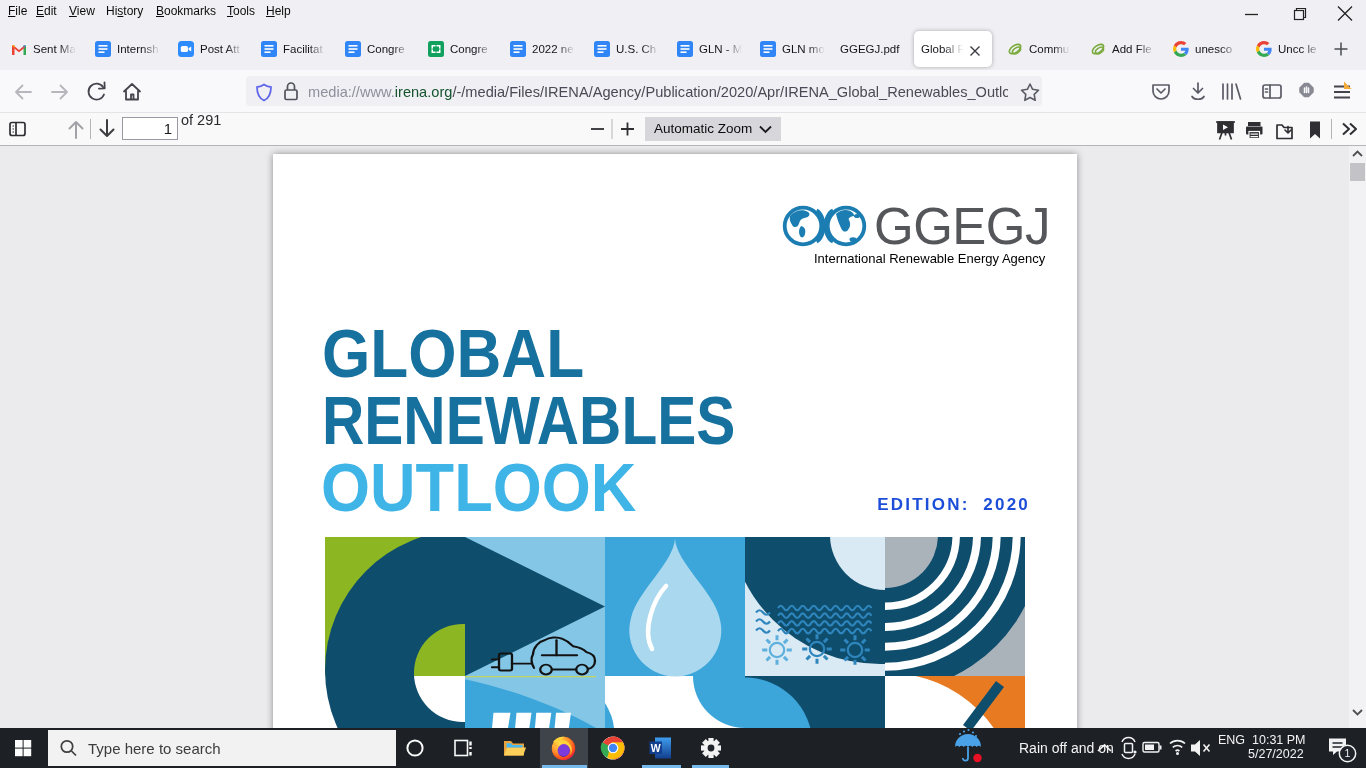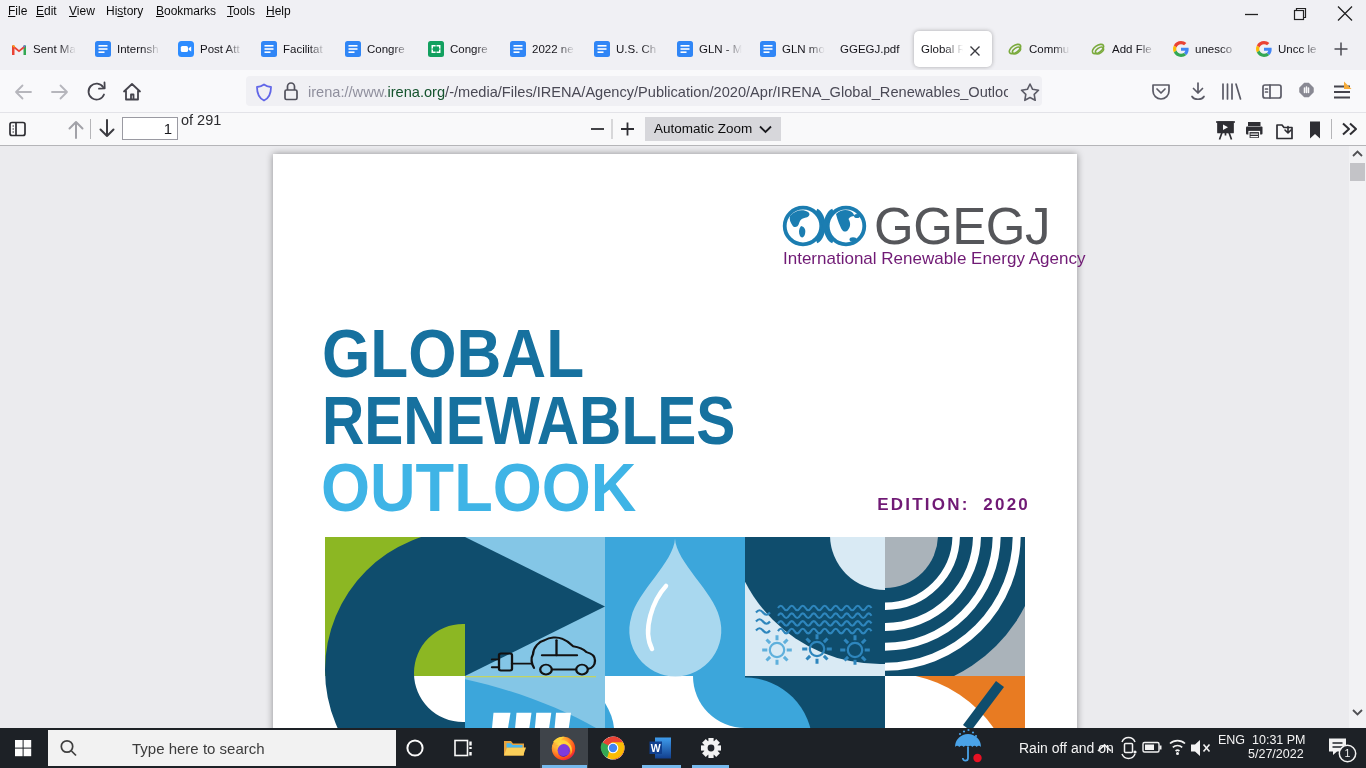--- a/index.html
+++ b/index.html
@@ -152,21 +152,21 @@
     <div class="tabfade" style="left:1221px"></div>
   <div class="tabtitle" style="left:1278px">Uncc le</div>
     <div class="tabfade" style="left:1304px"></div>
   <svg class="abs" style="left:1332px;top:40px" width="18" height="18">
       <path d="M9,2.5 V15.5 M2.5,9 H15.5" stroke="#4a4a52" stroke-width="1.5"></path>
     </svg>
 </div>
 
 <div class="abs" id="navbar"></div>
 <div class="abs" id="urlbar"></div>
-<div class="abs" id="urltext"><span style="color:#8f8f9d">irena://www.</span><span style="color:#14532d">irena.org</span><span style="color:#4a4955">/-/media/Files/IRENA/Agency/Publication/2020/Apr/IRENA_Global_Renewables_Outlook_2020.</span></div>
+<div class="abs" id="urltext"><span style="color:#8f8f9d">media://www.</span><span style="color:#14532d">irena.org</span><span style="color:#4a4955">/-/media/Files/IRENA/Agency/Publication/2020/Apr/IRENA_Global_Renewables_Outlook_2020.</span></div>
 <svg class="abs" id="navicons" style="left:0;top:70px" width="1366" height="43" viewBox="0 0 1366 43">
   <g stroke="#b6b6bc" stroke-width="1.8" fill="none" stroke-linecap="round" stroke-linejoin="round">
     <path d="M31,22 H16 M22.5,15.5 L16,22 L22.5,28.5"></path>
     <path d="M52,22 H67 M60.5,15.5 L67,22 L60.5,28.5"></path>
   </g>
   <g stroke="#45444d" stroke-width="1.8" fill="none" stroke-linecap="round" stroke-linejoin="round">
     <path d="M103.2,17.2 A8,8 0 1 0 104,24.5"></path>
     <path d="M104.5,12.5 L104.7,18.3 L99,18.6" fill="none"></path>
     <path d="M124,21.5 L132,14 L140,21.5 M126,20.5 V29.5 H138 V20.5 M131,29.5 v-5 h2.5 v5"></path>
   </g>
@@ -255,25 +255,25 @@
     <circle cx="67" cy="25" r="18.3" fill="#fff" stroke="#1b7db1" stroke-width="3.8"></circle>
     <path d="M11,15 c5,-6 13,-7 18,-4 c3,2 1,5 -2,5.5 c-5,1 -6,3 -7,6 c-1,4 -5,4.5 -6.5,2 c-2,-3 -3.5,-6 -2.5,-9.5 z" fill="#1b7db1"></path>
     <path d="M22,25 c4,1 5,4 4,8 c-0.8,3.5 -3.5,4.5 -5,2 c-1.5,-3 -1.5,-7 1,-10 z" fill="#1b7db1"></path>
     <path d="M57,13 c5,-5 13,-5 17,-1 l1.5,3 c-2.5,0 -5,1 -6,3 c2.5,4 2,8 -0.5,11 c-2,2.5 -5,2 -6.5,-1 c-1.5,-3.5 -3.5,-7 -5.5,-15 z" fill="#1b7db1"></path>
     <ellipse cx="78" cy="15" rx="3" ry="2" fill="#1b7db1"></ellipse>
     <ellipse cx="74" cy="38.5" rx="3.5" ry="2.2" fill="#1b7db1"></ellipse>
     <path d="M37.5,9.5 C46.5,13.5 44.5,36.5 54,40.5" fill="none" stroke="#1b7db1" stroke-width="4"></path>
     <path d="M54,9.5 C44.5,13.5 46.5,36.5 37.5,40.5" fill="none" stroke="#1b7db1" stroke-width="4"></path>
   </svg>
   <div class="abs" style="left:874px;top:200.7px;font-size:51px;line-height:51px;letter-spacing:-0.5px;color:#55565a;">GGEGJ</div>
-  <div class="abs" style="left:783px;top:252px;font-size:17px;line-height:13.8px;color:#701a75;white-space:nowrap;">International Renewable Energy Agency</div>
+  <div class="abs" style="left:814px;top:252px;font-size:13px;line-height:13.8px;color:#000000;white-space:nowrap;">International Renewable Energy Agency</div>
   <div class="abs t1" style="left:322px;top:319px;font-size:68px;line-height:68px;transform:scaleX(0.913);transform-origin:left;">GLOBAL</div>
   <div class="abs t1" style="left:322px;top:386px;font-size:68px;line-height:68px;transform:scaleX(0.8614);transform-origin:left;">RENEWABLES</div>
   <div class="abs" style="left:321px;top:452.5px;font-size:68px;line-height:68px;font-weight:bold;color:#3fb4e6;transform:scaleX(0.9276);transform-origin:left;">OUTLOOK</div>
-  <div class="abs" style="left:804px;top:495px;width:226px;text-align:right;font-size:17px;font-weight:bold;letter-spacing:2.2px;color:#701a75;">EDITION:&nbsp; 2020</div>
+  <div class="abs" style="left:804px;top:495px;width:226px;text-align:right;font-size:17px;font-weight:bold;letter-spacing:2.2px;color:#1d4ed8;">EDITION:&nbsp; 2020</div>
   <svg class="abs" style="left:325px;top:537px" width="700" height="191" viewBox="0 0 700 191">
     <defs>
       <clipPath id="cc1">
           <rect x="0" y="0" width="140" height="191"></rect>
         </clipPath>
       <clipPath id="ct14">
           <rect x="420" y="0" width="140" height="139"></rect>
         </clipPath>
       <clipPath id="ct15">
           <rect x="560" y="0" width="140" height="139"></rect>
@@ -489,19 +489,19 @@
       <path d="M1203.5,16.5 l6,7 M1209.5,16.5 l-6,7" stroke="#f2f2f2" stroke-width="1.6"></path>
     </g>
 
     <g>
       <path d="M1329,10.5 h17 v13 h-9 l-4,3.5 v-3.5 h-4 z" fill="#f2f2f2"></path>
       <path d="M1332.5,15 h10 M1332.5,19 h10" stroke="#20242a" stroke-width="1.6"></path>
       <circle cx="1347.5" cy="25.5" r="8.2" fill="#20242a" stroke="#f2f2f2" stroke-width="1.5"></circle>
       <text x="1347.5" y="29.3" font-family="Liberation Sans" font-size="10.5" fill="#f2f2f2" text-anchor="middle">1</text>
     </g>
   </svg>
-  <div class="abs" style="left:88px;top:740px;font-size:15px;color:#3c3c3c;white-space:nowrap;margin-left:44px;">Type here to search</div>
+  <div class="abs" style="left:88px;top:740px;font-size:15px;color:#3c3c3c;white-space:nowrap;">Type here to search</div>
   <div class="abs tray" style="left:1019px;top:740px;font-size:14px;white-space:nowrap;">Rain off and on</div>
   <div class="abs tray" style="left:1218px;top:733px;">ENG</div>
   <div class="abs tray" style="left:1222px;top:747px;margin-top:23px;">ES</div>
   <div class="abs tray" style="left:1252px;top:732.5px;">10:31 PM</div>
   <div class="abs tray" style="left:1248px;top:746.5px;">5/27/2022</div>
 </div>
 
 </body></html>

